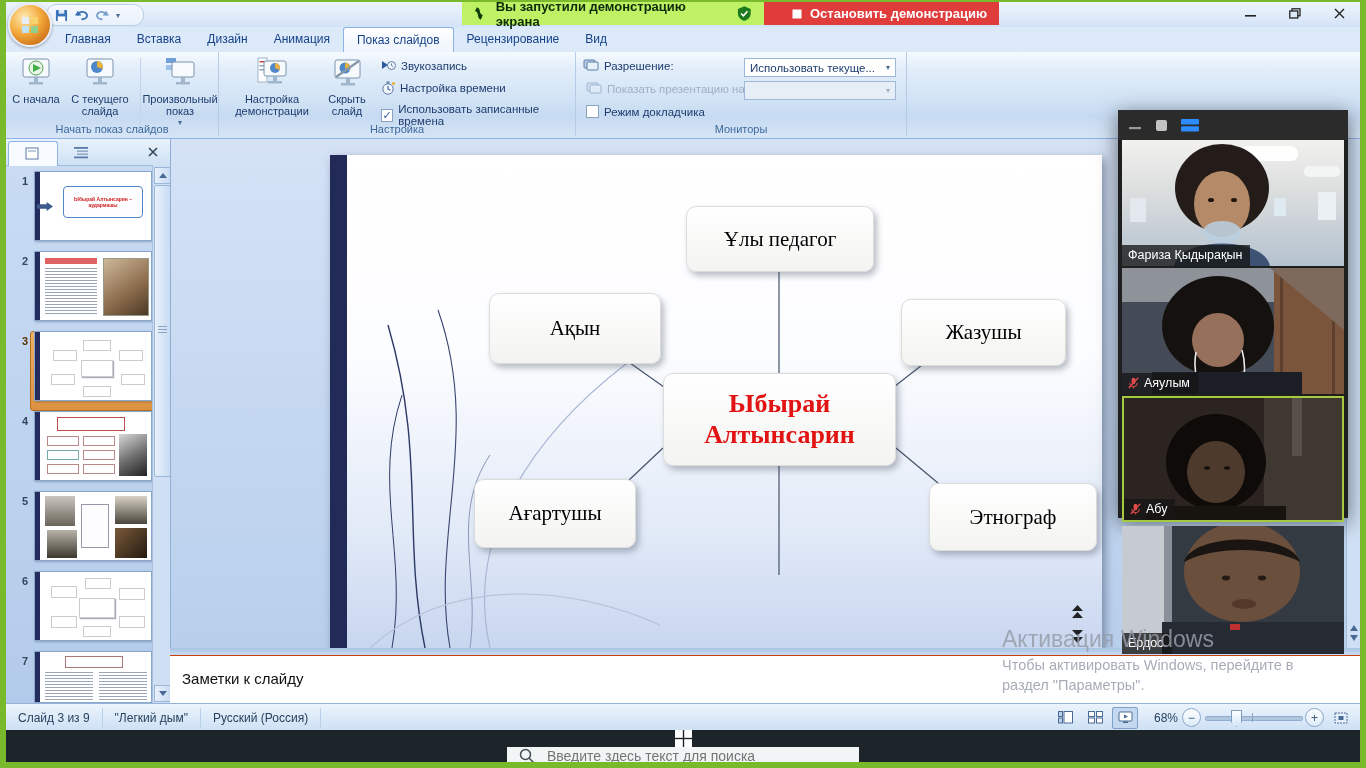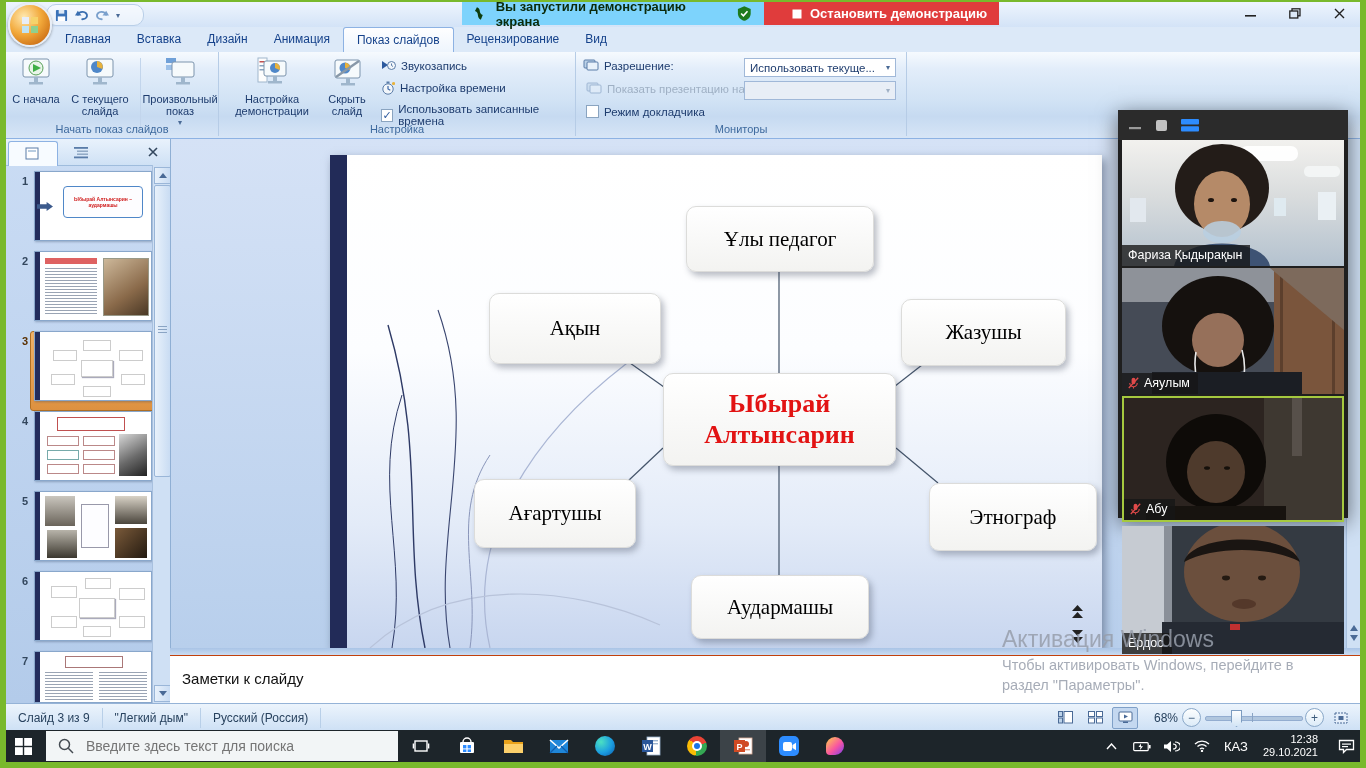--- a/index.html
+++ b/index.html
@@ -69,21 +69,21 @@
   .notes{position:absolute;left:170px;top:655px;width:1190px;height:48px;background:#fff;border-top:1px solid #c2410c;}
   .statusbar{position:absolute;left:6px;top:703px;width:1354px;height:27px;
              background:linear-gradient(#ecf4fc,#cde0f5);border-top:1px solid #95b3d7;
              display:flex;align-items:center;font-size:12px;color:#28425e;}
   .sseg{padding:0 12px;border-right:1px solid #b8cfe8;height:20px;display:flex;align-items:center;}
   .viewbtn{width:24px;height:20px;display:flex;align-items:center;justify-content:center;border:1px solid transparent;}
   .viewbtn.pressed{background:#c4d8f0;border:1px solid #7fa0c8;border-radius:2px;}
   .zctl{width:17px;height:17px;border-radius:50%;border:1px solid #8aa8c8;background:linear-gradient(#fdfefe,#dcebf8);
         display:flex;align-items:center;justify-content:center;font-size:12px;color:#3c5a7a;line-height:1;}
   
-  .taskbar{position:absolute;left:0;top:730px;width:1366px;height:32px;background:#1d252a;display:flex;align-items:center;z-index:30;}
+  .taskbar{position:absolute;left:0;top:730px;width:1366px;height:32px;background:#1d252a;display:flex;align-items:center;z-index:30;flex-direction:column;}
   .tb-cell{width:46px;height:32px;display:flex;align-items:center;justify-content:center;}
   .searchbox{width:352px;height:30px;background:#f2f5f6;display:flex;align-items:center;gap:10px;padding-left:12px;box-sizing:border-box;}
   .searchbox input{border:none;outline:none;background:transparent;font-size:14px;color:#444b52;width:280px;font-family:"Liberation Sans",sans-serif;}
   .tray{margin-left:auto;display:flex;align-items:center;height:32px;}
   .traytxt{color:#fff;font-size:13px;}
   .clock{color:#fff;font-size:11px;line-height:13px;text-align:right;padding:0 8px;}
   
   .zoomwin{position:absolute;left:1118px;top:110px;width:230px;height:408px;background:#1f1f1f;z-index:50;
            box-shadow:0 5px 20px rgba(0,0,0,.55);}
   .zoomtop{position:absolute;left:0;top:0;width:230px;height:30px;background:#2b2b2b;display:flex;align-items:center;gap:13px;padding-left:10px;box-sizing:border-box;}
@@ -137,21 +137,21 @@
         </svg>
       </div>
     <div class="winbtn">
         <svg width="11" height="11" viewBox="0 0 11 11">
           <path d="M1,1 L10,10 M10,1 L1,10" stroke="#222" stroke-width="1.4"></path>
         </svg>
       </div>
   </div>
 
   <div class="sharebar" style="left:462px;">
-    <div class="share-green" style="background:#7dd3fc;width:302px;box-sizing:border-box;justify-content:space-between;">
+    <div class="share-green" style="background:#bef264;width:302px;box-sizing:border-box;justify-content:space-between;">
       <svg width="12" height="15" viewBox="0 0 12 15">
         <path d="M3,1 C8,3 4,7 9,9 L7,14 C2,11 6,7 1,5 Z" fill="#0d3d0d"></path>
       </svg>
       <span>Вы запустили демонстрацию экрана</span>
       <svg width="15" height="15" viewBox="0 0 16 16">
         <path d="M8,0 L15,3 V8 C15,12 12,15 8,16 C4,15 1,12 1,8 V3 Z" fill="#1d7a1d"></path>
         <path d="M4.5,8 L7,10.5 L11.5,5.5" stroke="#fff" stroke-width="1.8" fill="none"></path>
       </svg>
     </div>
     <div class="share-red" style="background:#e03c3c;padding-left:28px;">
@@ -312,21 +312,20 @@
           <line x1="566" y1="293" x2="608" y2="328"></line>
         </g>
       </svg>
 
       <div class="node" style="left:356px;top:51px;width:186px;height:64px;">Ұлы педагог</div>
       <div class="node" style="left:159px;top:138px;width:170px;height:69px;">Ақын</div>
       <div class="node centernode" style="left:333px;top:218px;width:233px;height:93px;color:#e21313;">Ыбырай Алтынсарин</div>
       <div class="node" style="left:571px;top:144px;width:163px;height:65px;">Жазушы</div>
       <div class="node" style="left:144px;top:324px;width:160px;height:67px;">Ағартушы</div>
       <div class="node" style="left:599px;top:328px;width:166px;height:66px;">Этнограф</div>
-      <div class="node" style="left:361px;top:420px;width:176px;height:62px;">Аудармашы</div>
     </div>
 
     <div class="abs" style="left:902px;top:466px;display:flex;flex-direction:column;gap:10px;">
       <svg width="11" height="14" viewBox="0 0 11 14">
         <polygon points="0,6 5.5,0 11,6" fill="#222"></polygon>
           <polygon points="0,13 5.5,7 11,13" fill="#222"></polygon>
       </svg>
       <svg width="11" height="14" viewBox="0 0 11 14">
         <polygon points="0,1 5.5,7 11,1" fill="#222"></polygon>
           <polygon points="0,8 5.5,14 11,8" fill="#222"></polygon>

